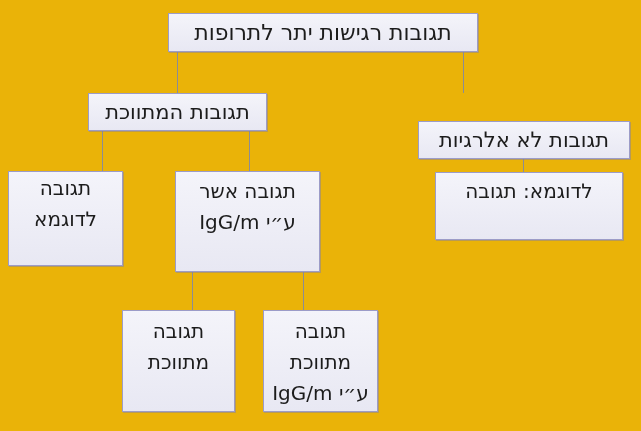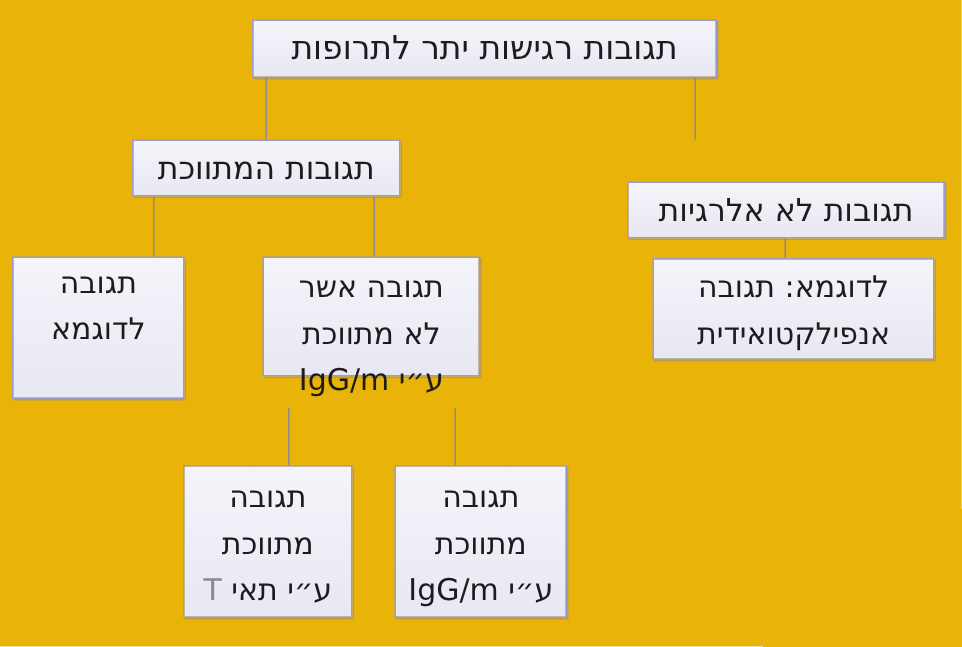--- a/index.html
+++ b/index.html
@@ -30,21 +30,21 @@
   .node .line { display: block; }
   .connector {
     position: absolute;
     width: 1px;
     background: #8c8c94;
   }
   .root-node      { left:168px; top:13px;  width:310px; height:39px; font-size:22px; line-height:37px; }
   .allergic-node  { left:88px;  top:93px;  width:179px; height:38px; font-size:21px; line-height:36px; }
   .nonallergic-node{ left:418px; top:93px; width:212px; height:38px; font-size:21px; line-height:36px;margin-top:28px; }
   .ige-node       { left:8px;   top:171px; width:115px; height:95px;  font-size:20px; line-height:31px; padding-top:1px; }
-  .notig-node     { left:175px; top:171px; width:145px; height:80px; font-size:20px; line-height:31px; padding-top:4px; }
+  .notig-node     { left:175px; top:171px; width:145px; height:101px; font-size:20px; line-height:31px; padding-top:4px; }
   .anaph-node     { left:435px; top:172px; width:188px; height:68px;  font-size:20px; line-height:31px; padding-top:3px; }
   .tcell-node     { left:122px; top:310px; width:113px; height:102px; font-size:20px; line-height:31px; padding-top:5px; }
   .igg-node       { left:263px; top:310px; width:115px; height:102px; font-size:20px; line-height:31px; padding-top:5px; }
   .conn-root-allergic    { left:177px; top:52px;  height:41px; }
   .conn-root-nonallergic { left:463px; top:52px;  height:41px; }
   .conn-allergic-ige     { left:102px; top:131px; height:40px; }
   .conn-allergic-notig   { left:249px; top:131px; height:40px; }
   .conn-nonallergic-anaph{ left:523px; top:131px; height:41px; }
   .conn-notig-tcell      { left:192px; top:272px; height:38px; }
   .conn-notig-igg        { left:303px; top:272px; height:38px; }
@@ -75,33 +75,30 @@
     <span class="line">תגובות לא אלרגיות</span>
   </div>
 
   <div class="node ige-node">
     <span class="line">תגובה</span>
     <span class="line">לדוגמא</span>
   </div>
 
   <div class="node notig-node">
     <span class="line">תגובה אשר</span>
-    <span class="line">לא מתווכת</span>
     <span class="line">ע״י IgG/m</span>
   </div>
 
   <div class="node anaph-node">
     <span class="line">לדוגמא: תגובה</span>
-    <span class="line">אנפילקטואידית</span>
   </div>
 
   <div class="node tcell-node">
     <span class="line">תגובה</span>
     <span class="line">מתווכת</span>
-    <span class="line"><span>ע״י תאי</span> <span class="t-letter">T</span></span>
   </div>
 
   <div class="node igg-node">
     <span class="line">תגובה</span>
     <span class="line">מתווכת</span>
     <span class="line">ע״י IgG/m</span>
   </div>
 
 </div>
 

